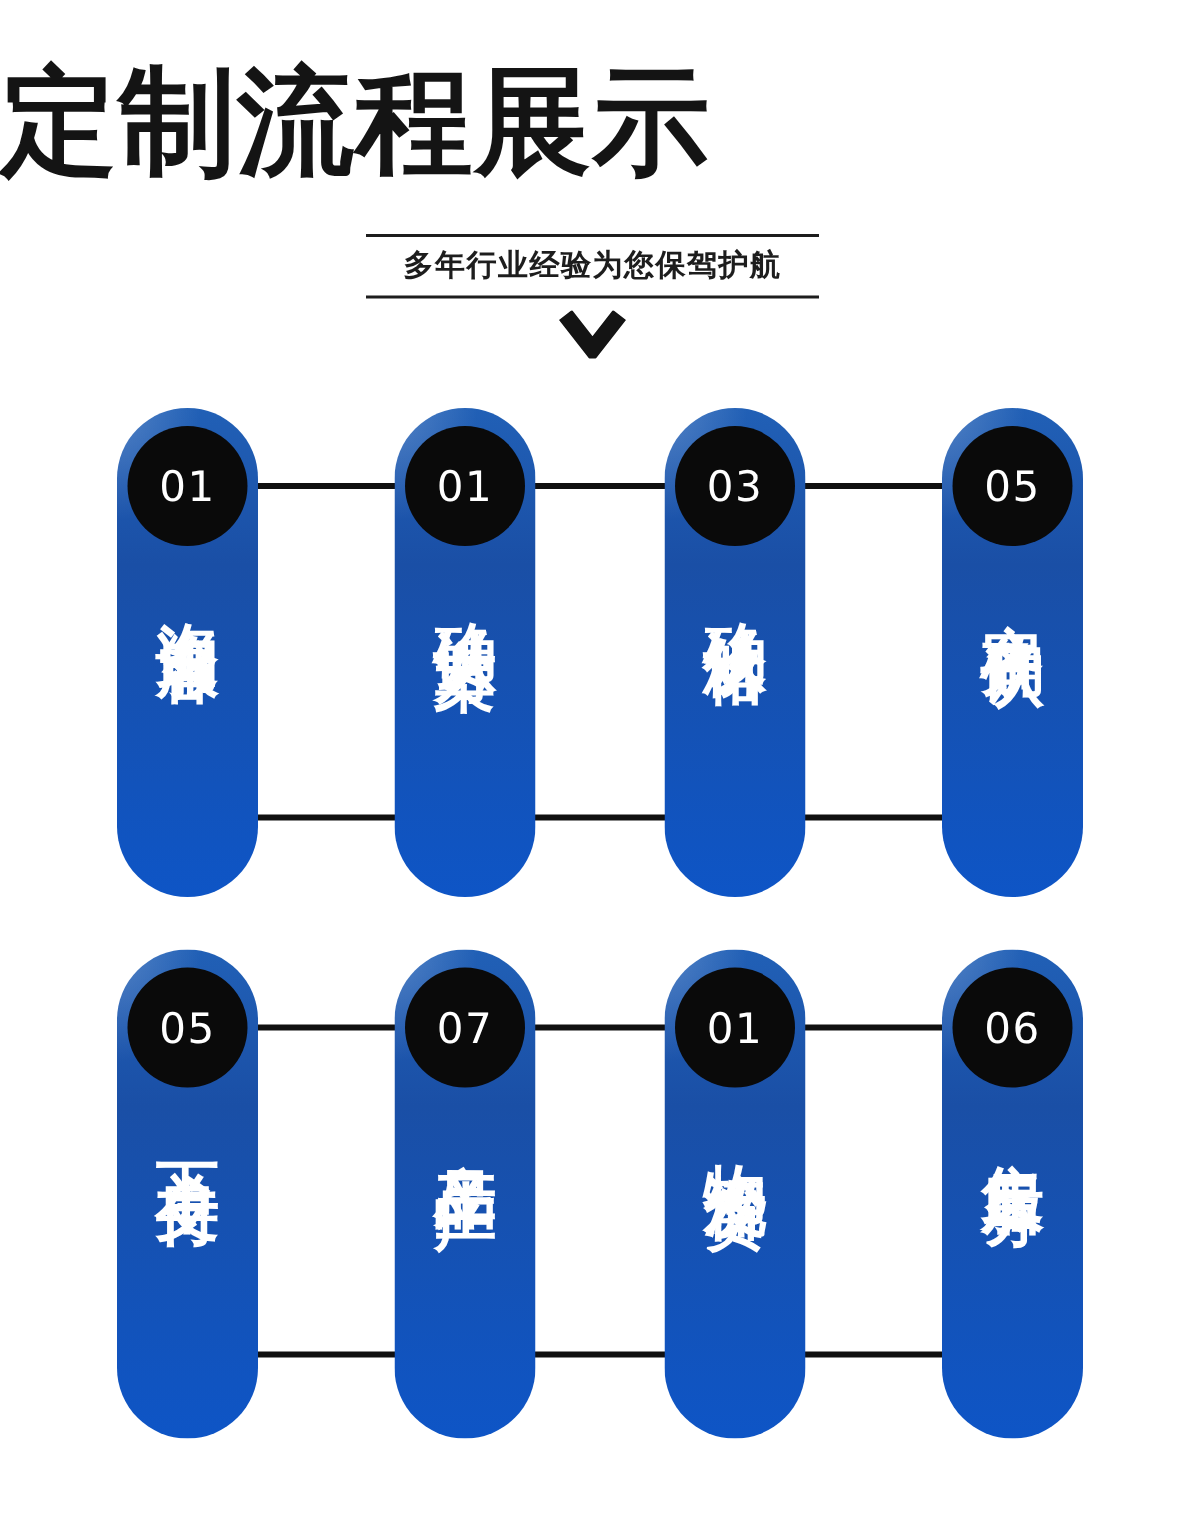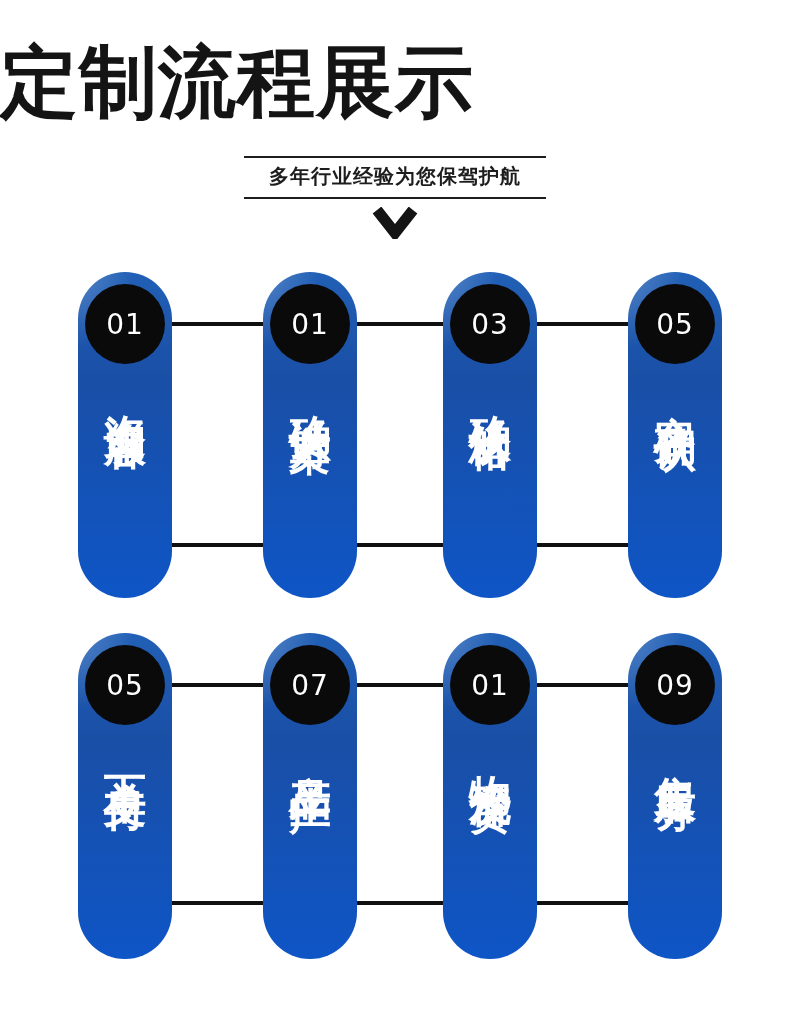--- a/index.html
+++ b/index.html
@@ -111,17 +111,17 @@
   </div>
   <div class="pill r2 c2">
     <div class="badge">07</div>
     <div class="vlabel">产品生产</div>
   </div>
   <div class="pill r2 c3">
     <div class="badge">01</div>
     <div class="vlabel">物流发货</div>
   </div>
   <div class="pill r2 c4">
-    <div class="badge">09</div>
+    <div class="badge">06</div>
     <div class="vlabel">售后服务</div>
   </div>
 
 </div>
 
 </body></html>

